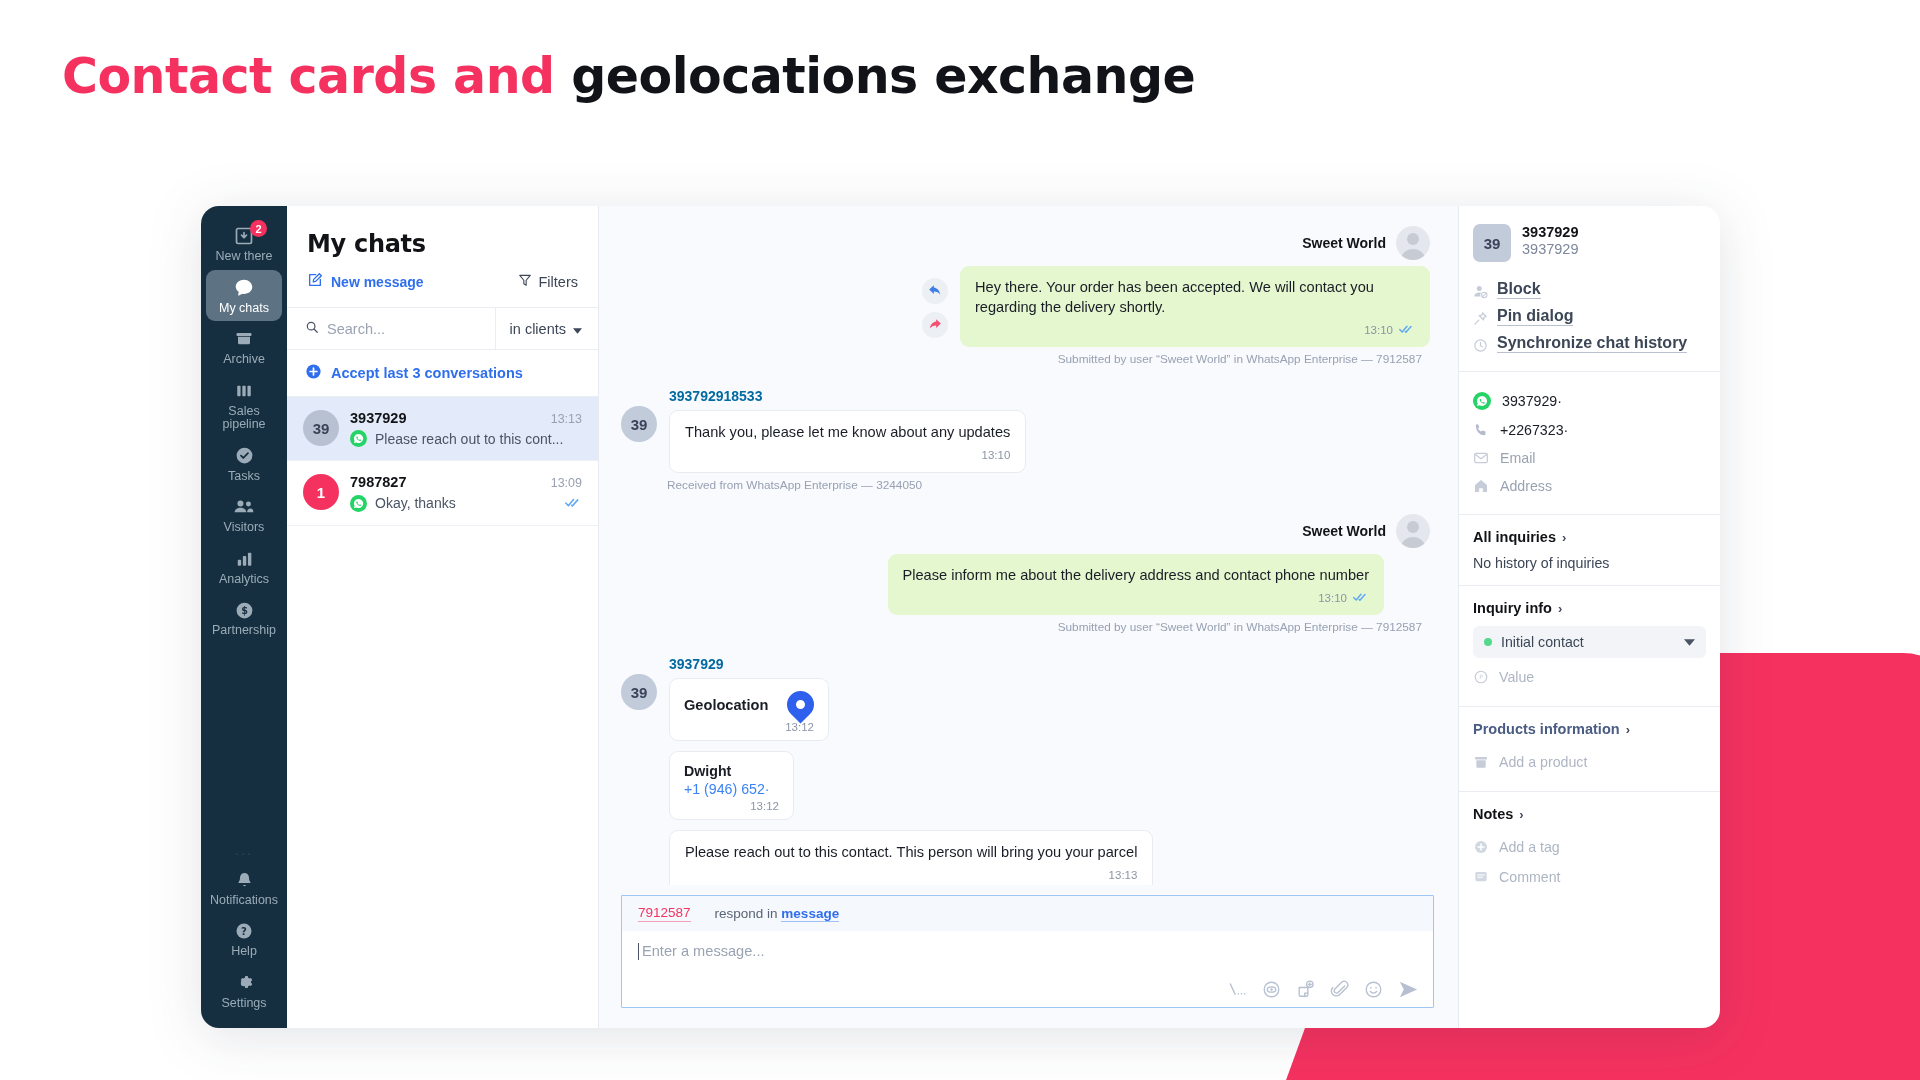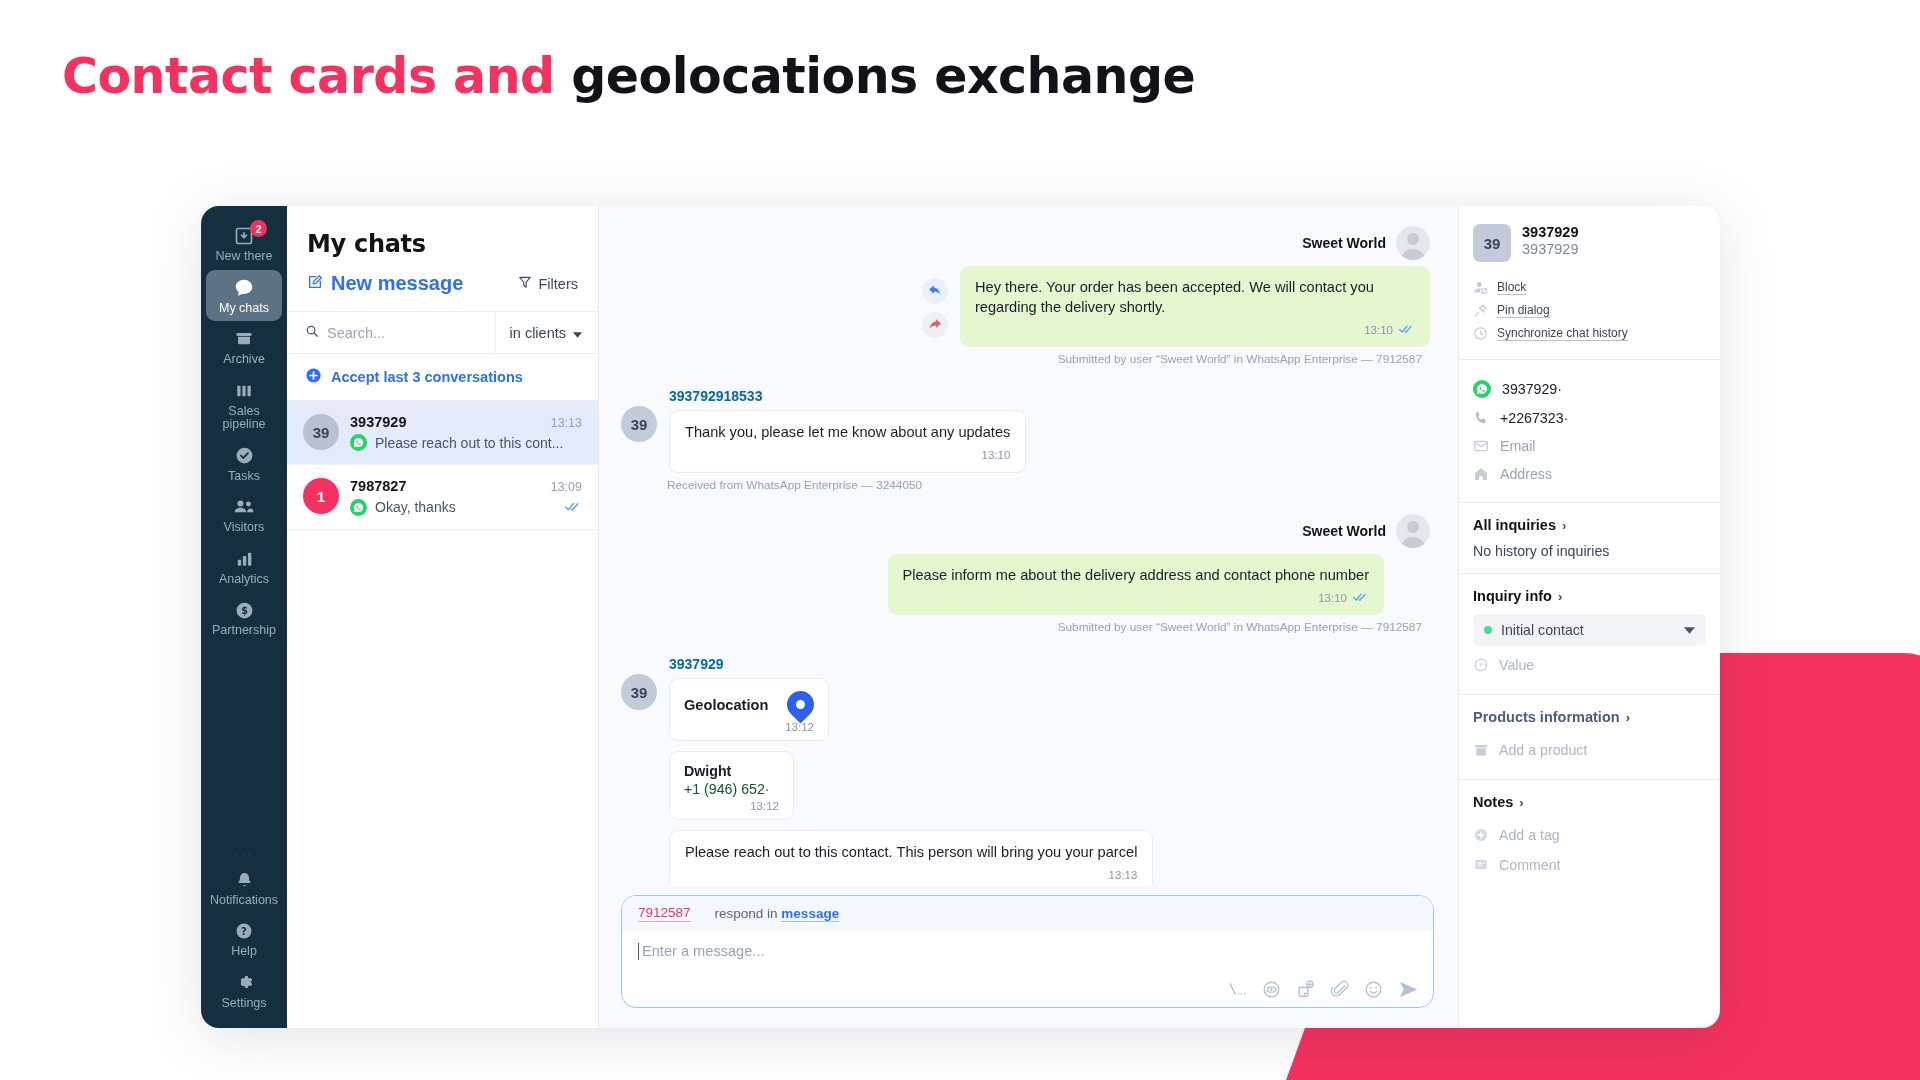--- a/index.html
+++ b/index.html
@@ -93,21 +93,21 @@
     padding: 24px 0 0 20px; letter-spacing: -0.3px;
     font-family: "DejaVu Sans", sans-serif;
   }
   .cl-actions {
     display: flex; align-items: center; justify-content: space-between;
     padding: 14px 20px 16px 20px;
     border-bottom: 1px solid #eaeef2;
   }
   .cl-newmsg {
     display: flex; align-items: center; gap: 8px;
-    color: #2f6fed; font-size: 20px; font-weight: 700; cursor: pointer;
+    color: #2f6fed; font-size: 14px; font-weight: 700; cursor: pointer;
   }
   .cl-filters {
     display: flex; align-items: center; gap: 7px;
     color: #3c4656; font-size: 14.5px; cursor: pointer;
   }
   .cl-search {
     display: flex; align-items: stretch;
     border-bottom: 1px solid #eaeef2; height: 42px;
   }
   .cl-search-box { flex: 1; display: flex; align-items: center; gap: 8px; padding-left: 18px; }
@@ -209,26 +209,26 @@
     transform: rotate(-45deg);
     background: #2f5fed;
     display: flex; align-items: center; justify-content: center;
   }
   .pin::after { content:''; width: 9px; height: 9px; border-radius: 50%; background: #fff; }
   .card-contact {
     background: #fff; border: 1px solid #e8ecf2; border-radius: 9px;
     padding: 11px 14px 7px 14px; min-width: 125px;
   }
   .cc-name { font-size: 14.2px; font-weight: 700; color: #1a1d26; }
-  .cc-phone { font-size: 14.2px; color: #14532d; margin-top: 2px; }
+  .cc-phone { font-size: 14.2px; color: #3b82f6; margin-top: 2px; }
 
   
   .composer-wrap { padding: 10px 24px 20px 22px; }
   .composer {
-    border: 1px solid #9ec6f5; border-radius: 15px; background: #fff;
+    border: 1px solid #9ec6f5; border-radius: 1px; background: #fff;
     overflow: hidden;
   }
   .composer-head {
     background: #f5f8fd; padding: 9px 0 9px 16px;
     display: flex; align-items: center; gap: 24px;
     font-size: 13.5px; color: #5a6475;
   }
   .chan-num { color: #f5315f; border-bottom: 1.5px solid #f5a0b6; padding-bottom: 1px; }
   .respond-in { color: #5a6475; }
   .respond-in b { color: #2f6fed; font-weight: 700; border-bottom: 1.5px solid #9ec0f7; }
@@ -254,21 +254,21 @@
     width: 38px; height: 38px; flex: 0 0 38px; border-radius: 7px;
     background: #c2cbd9; color: #39435a;
     font-size: 15px; font-weight: 700;
     display: flex; align-items: center; justify-content: center;
   }
   .info-name { font-size: 14.5px; font-weight: 700; color: #121317; }
   .info-sub  { font-size: 14.5px; color: #7d879a; margin-top: 1px; }
   .info-links { padding: 0 14px 14px 14px; }
   .info-link {
     display: flex; align-items: flex-end; gap: 9px;
-    padding: 4px 0; font-size: 12px; color: #3c4656; cursor: pointer;
+    padding: 4px 0; font-size: 16px; color: #3c4656; cursor: pointer; font-weight: bold;
   }
   .info-link span.t { border-bottom: 1px solid #b9c1cf; }
   .info-sec { border-top: 1px solid #e9edf2; padding: 14px 14px 14px 14px; }
   .contact-row {
     display: flex; align-items: center; gap: 11px;
     padding: 6px 0; font-size: 14.2px; color: #1a1d26;
   }
   .contact-row.muted { color: #9aa3b2; }
   .sec-title {
     display: flex; align-items: center; gap: 6px;

